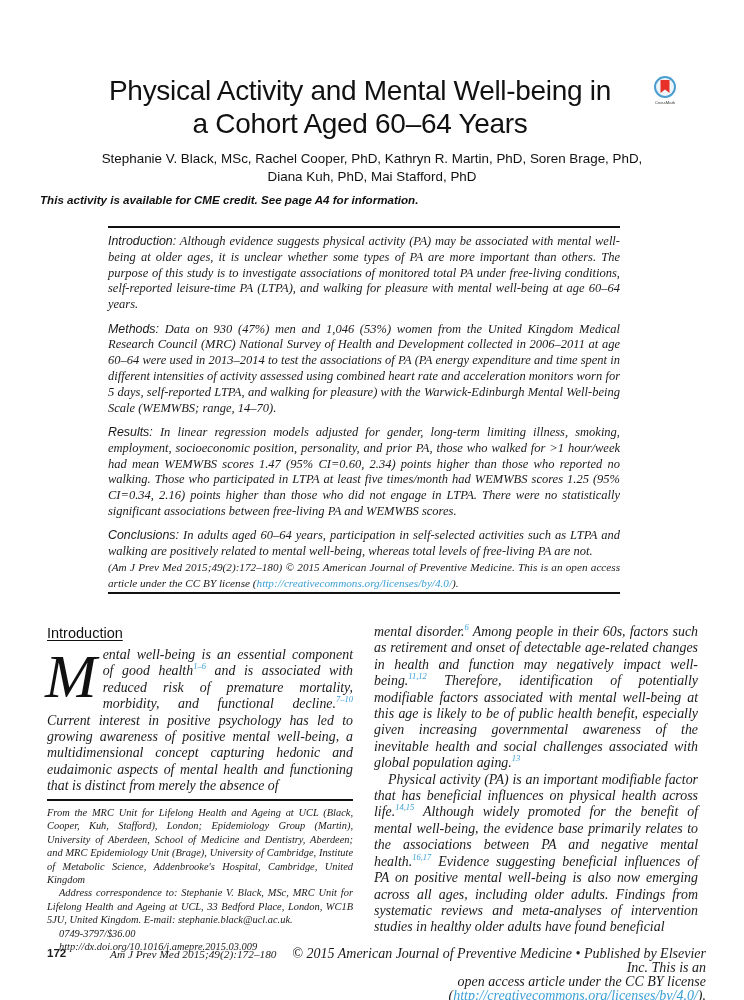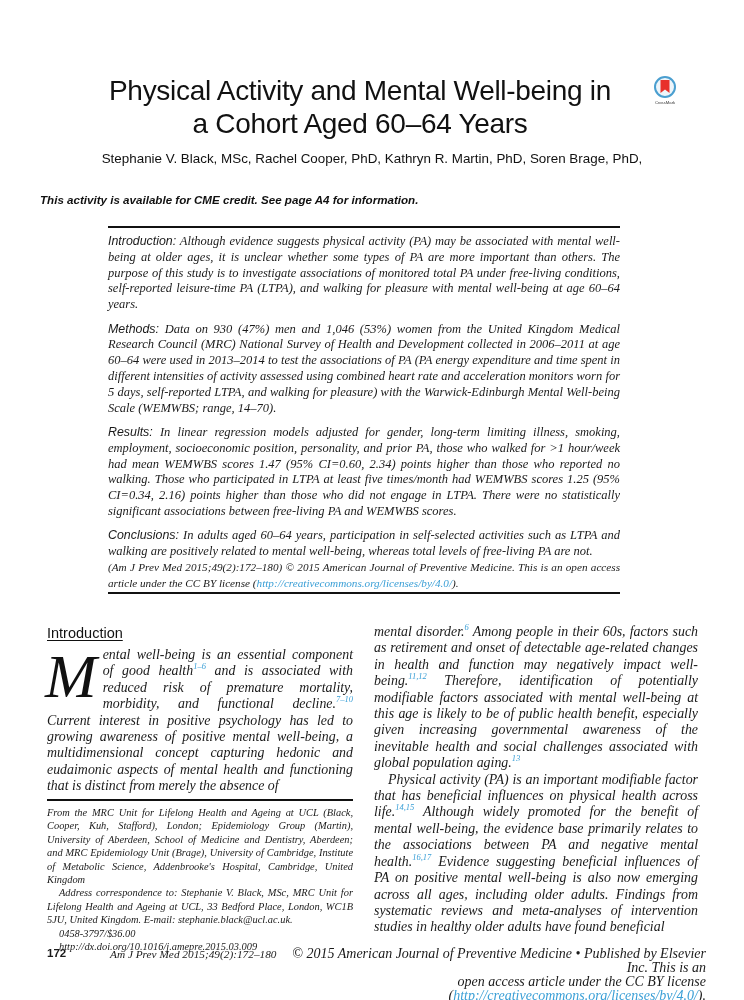--- a/index.html
+++ b/index.html
@@ -52,20 +52,21 @@
 <div id="crossmark" class="abs">
   <svg width="22" height="30" viewBox="0 0 22 30">
     <circle cx="11" cy="11" r="10" fill="#eef5fa" stroke="#4a9fd0" stroke-width="2"></circle>
     <path d="M6.5 4 H15.5 V17 L11 13.5 L6.5 17 Z" fill="#e8302a"></path>
     <text x="11" y="28" font-size="4.2" text-anchor="middle" fill="#333" font-family="Liberation Sans, sans-serif">CrossMark</text>
   </svg>
 </div>
 
 <div id="authors" class="abs sans">
   <div>Stephanie V. Black, MSc, Rachel Cooper, PhD, Kathryn R. Martin, PhD, Soren Brage, PhD,</div>
+  <div>Diana Kuh, PhD, Mai Stafford, PhD</div>
 </div>
 
 <div id="cme" class="abs sans">This activity is available for CME credit. See page A4 for information.</div>
 
 <div id="abs-top" class="abs rule"></div>
 
 <div id="abstract" class="abs serif">
   <p>
     <span class="lbl">Introduction:</span><span> Although evidence suggests physical activity (PA) may be associated with mental well-being at older ages, it is unclear whether some types of PA are more important than others. The purpose of this study is to investigate associations of monitored total PA under free-living conditions, self-reported leisure-time PA (LTPA), and walking for pleasure with mental well-being at age 60–64 years.</span>
   </p>
@@ -88,21 +89,21 @@
 <div id="col-left" class="abs serif col">
   <p>
     <span class="dropcap serif">M</span><span>ental well-being is an essential component of good health</span><sup class="ref">1–6</sup><span> and is associated with reduced risk of premature mortality, morbidity, and functional decline.</span><sup class="ref">7–10</sup><span> Current interest in positive psychology has led to growing awareness of positive mental well-being, a multidimensional concept capturing hedonic and eudaimonic aspects of mental health and functioning that is distinct from merely the absence of </span>
   </p>
 </div>
 
 <div id="aff-rule" class="abs rule"></div>
 <div id="affil" class="abs serif">
   <p>From the MRC Unit for Lifelong Health and Ageing at UCL (Black, Cooper, Kuh, Stafford), London; Epidemiology Group (Martin), University of Aberdeen, School of Medicine and Dentistry, Aberdeen; and MRC Epidemiology Unit (Brage), University of Cambridge, Institute of Metabolic Science, Addenbrooke's Hospital, Cambridge, United Kingdom</p>
   <p class="ind">Address correspondence to: Stephanie V. Black, MSc, MRC Unit for Lifelong Health and Ageing at UCL, 33 Bedford Place, London, WC1B 5JU, United Kingdom. E-mail: stephanie.black@ucl.ac.uk.</p>
-  <p class="plain">0458-3797/$36.00</p>
+  <p class="plain">0749-3797/$36.00</p>
   <p class="plain">http://dx.doi.org/10.1016/j.amepre.2015.03.009</p>
 </div>
 
 <div id="col-right" class="abs serif col">
   <p>
     <span>mental disorder.</span><sup class="ref">6</sup><span> Among people in their 60s, factors such as retirement and onset of detectable age-related changes in health and function may negatively impact well-being.</span><sup class="ref">11,12</sup><span> Therefore, identification of potentially modifiable factors associated with mental well-being at this age is likely to be of public health benefit, especially given increasing governmental awareness of the inevitable health and social challenges associated with global population aging.</span><sup class="ref">13</sup>
   </p>
   <p class="indent">
     <span>Physical activity (PA) is an important modifiable factor that has beneficial influences on physical health across life.</span><sup class="ref">14,15</sup><span> Although widely promoted for the benefit of mental well-being, the evidence base primarily relates to the associations between PA and negative mental health.</span><sup class="ref">16,17</sup><span> Evidence suggesting beneficial influences of PA on positive mental well-being is also now emerging across all ages, including older adults. Findings from systematic reviews and meta-analyses of intervention studies in healthy older adults have found beneficial</span>
   </p>

